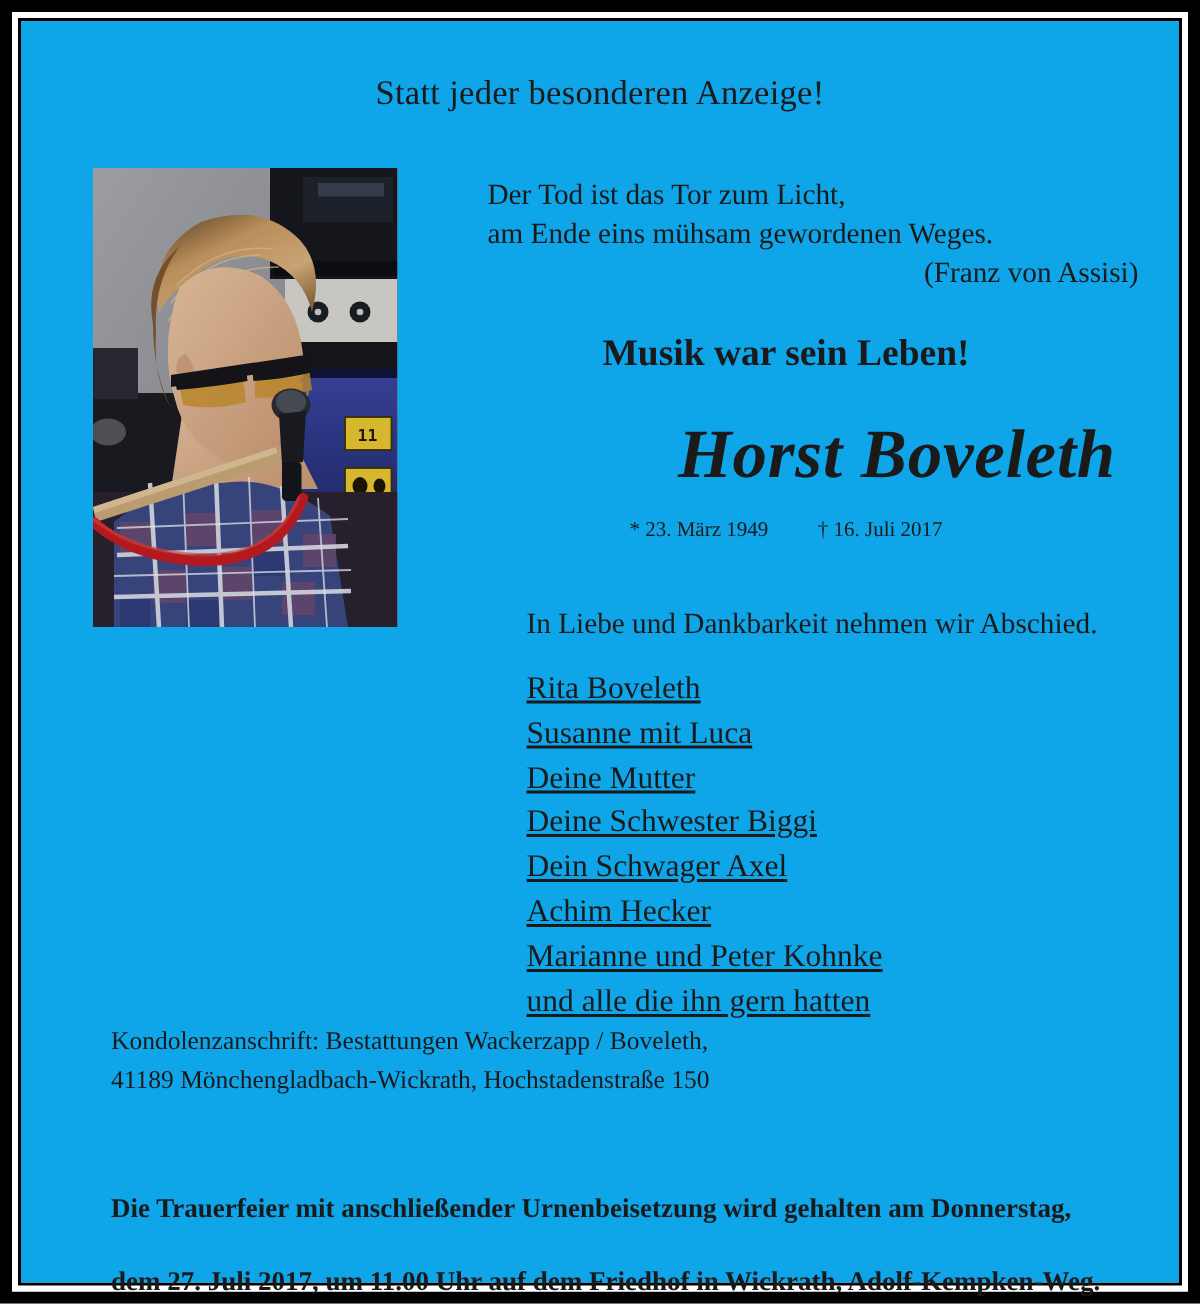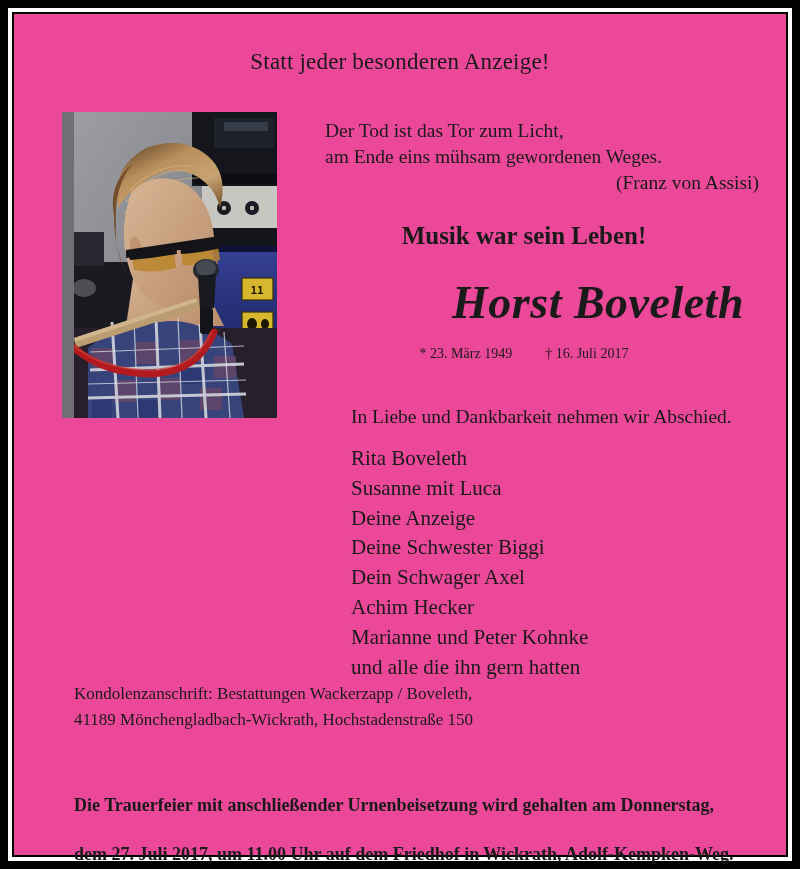--- a/index.html
+++ b/index.html
@@ -33,21 +33,21 @@
   .notice-inner {
     position: absolute;
     left: 0; top: 0; right: 0; bottom: 0;
     box-sizing: border-box;
     border: 2px solid #000000;
     background: #ffffff;
   }
   .canvas {
     position: absolute;
     left: 0; top: 0; right: 0; bottom: 0;
-    background: #ec4899;
+    background: #0ea5e9;
   }
 
   
   .headline {
     position: absolute;
     left: 0; right: 0;
     top: 35px;
     text-align: center;
     font-size: 23px;
     letter-spacing: 0.2px;
@@ -55,21 +55,20 @@
 
   
   .photo {
     position: absolute;
     left: 48px;
     top: 98px;
     width: 203px;
     height: 306px;
     overflow: hidden;
     background: #6f6f74;
-    padding-left: 12px;
   }
   .photo svg { display: block; width: 203px; height: 306px; }
 
   
   .quote {
     position: absolute;
     left: 311px;
     top: 104px;
     width: 440px;
     font-size: 19.5px;
@@ -120,20 +119,21 @@
     font-size: 19.5px;
     text-align: right;
   }
 
   .mourners {
     position: absolute;
     left: 337px;
     top: 430px;
     font-size: 21px;
     line-height: 29.8px;
+    text-decoration: underline;
   }
   .mourners div { white-space: nowrap; }
 
   
   .address {
     position: absolute;
     left: 60px;
     top: 667px;
     width: 690px;
     font-size: 17px;
@@ -308,21 +308,21 @@
       <span class="sep"></span>
       <span>†</span>
       <span>16. Juli 2017</span>
     </div>
 
     <div class="farewell">In Liebe und Dankbarkeit nehmen wir Abschied.</div>
 
     <div class="mourners">
       <div>Rita Boveleth</div>
       <div>Susanne mit Luca</div>
-      <div>Deine Anzeige</div>
+      <div>Deine Mutter</div>
       <div>Deine Schwester Biggi</div>
       <div>Dein Schwager Axel</div>
       <div>Achim Hecker</div>
       <div>Marianne und Peter Kohnke</div>
       <div>und alle die ihn gern hatten</div>
     </div>
 
     <div class="address">
       <span>Kondolenzanschrift: Bestattungen Wackerzapp / Boveleth,</span><br>
       <span>41189 Mönchengladbach-Wickrath, Hochstadenstraße 150</span>

